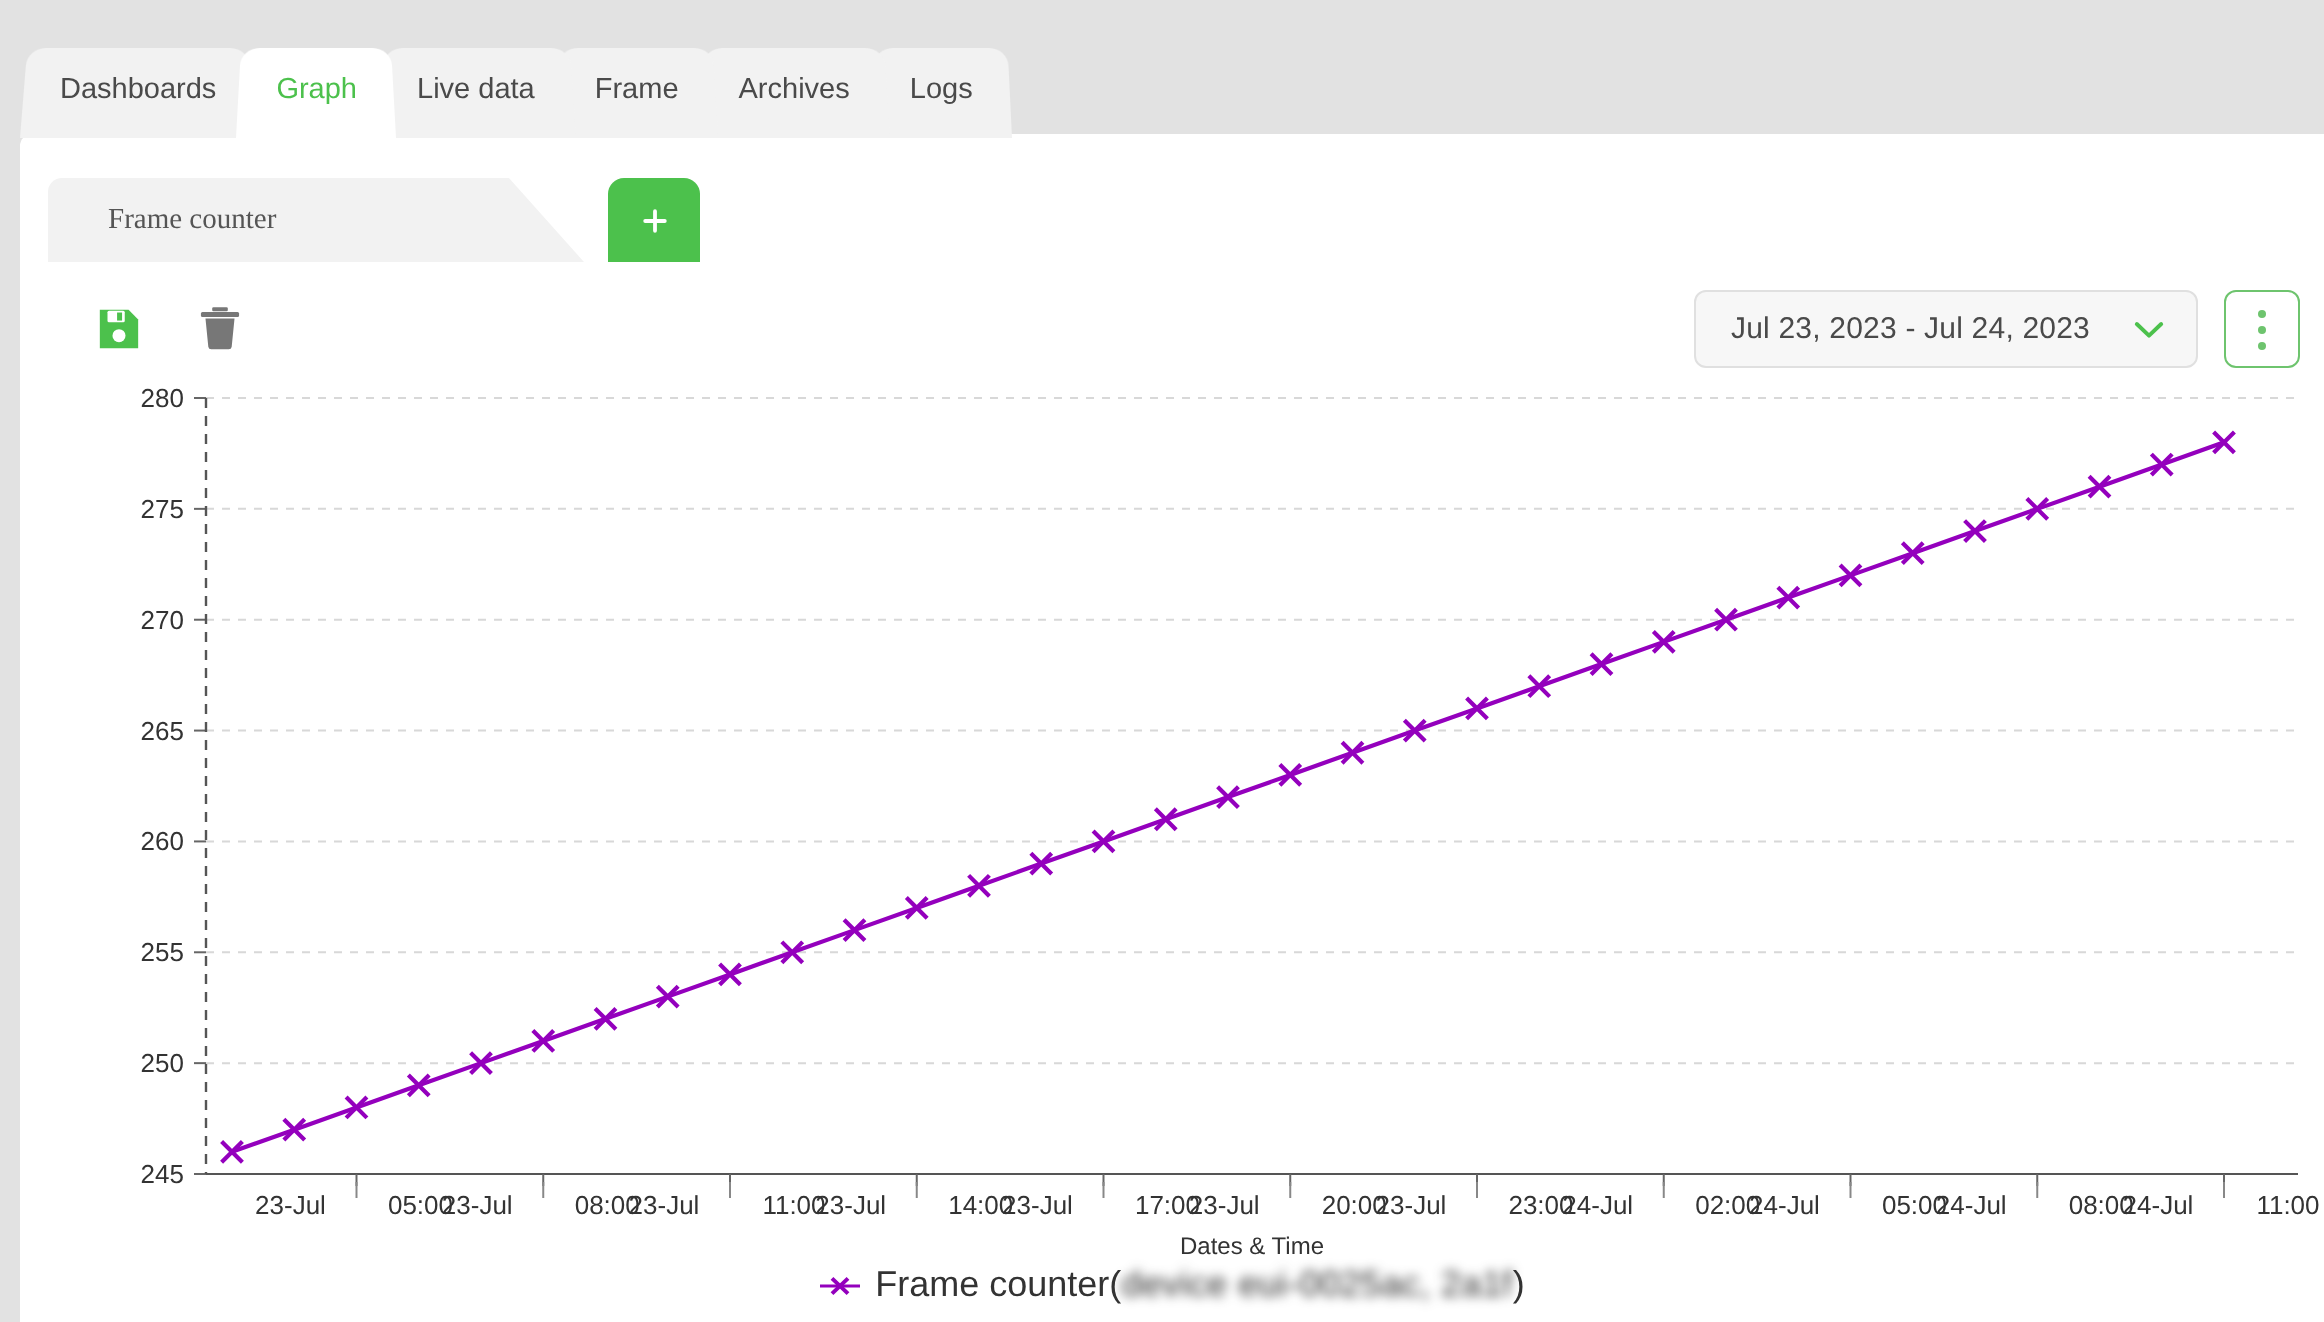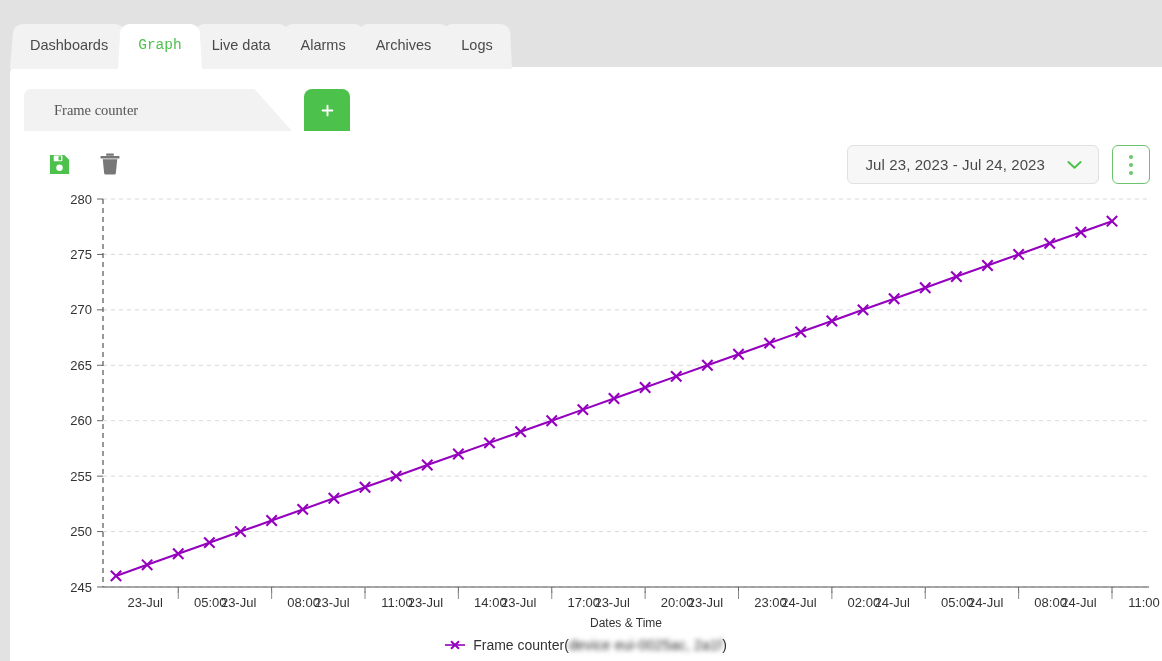--- a/index.html
+++ b/index.html
@@ -46,21 +46,21 @@
     background: #f2f2f2;
     border-radius: 10px 10px 0 0;
     transform: perspective(14px) rotateX(1.1deg);
     transform-origin: bottom center;
     box-shadow: 0 0 0 0 rgba(0,0,0,0);
     z-index: -1;
   }
   .tab .tablabel { position: relative; z-index: 2; }
   .tab.active { z-index: 6; }
   .tab.active .tabbg { background: #ffffff; }
-  .tab.active .tablabel { color: #4cc14c; font-family: Liberation Mono, monospace; }
+  .tab.active .tablabel { color: #4cc14c; }
   .tab:nth-child(1) { z-index: 8; }
   .tab:nth-child(2) { z-index: 9; }
   .tab:nth-child(3) { z-index: 7; }
   .tab:nth-child(4) { z-index: 6; }
   .tab:nth-child(5) { z-index: 5; }
   .tab:nth-child(6) { z-index: 4; }
   .tab:nth-child(7) { z-index: 3; }
 
   
   .panel {
@@ -180,21 +180,21 @@
   .chart-svg { display: block; }
 
   .legend {
     position: absolute;
     left: 0; right: 0;
     bottom: 8px;
     display: flex;
     align-items: center;
     justify-content: center;
     gap: 8px;
-    font-size: 14px;
+    font-size: 18px;
     color: #333;
   }
   .legend .lg-marker { width: 20px; height: 14px; }
   .legend .lg-text { white-space: nowrap; }
   .blurred {
     display: inline-block;
     filter: blur(2.6px);
     color: #2a2a2a;
     letter-spacing: .2px;
     user-select: none;
@@ -212,21 +212,21 @@
       <div class="tab active">
         <div class="tabbg"></div>
         <span class="tablabel">Graph</span>
       </div>
       <div class="tab">
         <div class="tabbg"></div>
         <span class="tablabel">Live data</span>
       </div>
       <div class="tab">
         <div class="tabbg"></div>
-        <span class="tablabel">Alarms</span>
+        <span class="tablabel">Frame</span>
       </div>
       <div class="tab">
         <div class="tabbg"></div>
         <span class="tablabel">Archives</span>
       </div>
       <div class="tab">
         <div class="tabbg"></div>
         <span class="tablabel">Logs</span>
       </div>
     </div>

